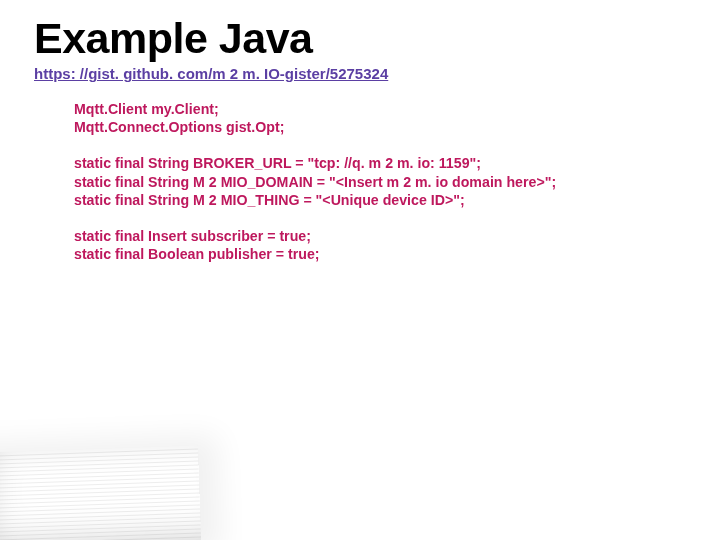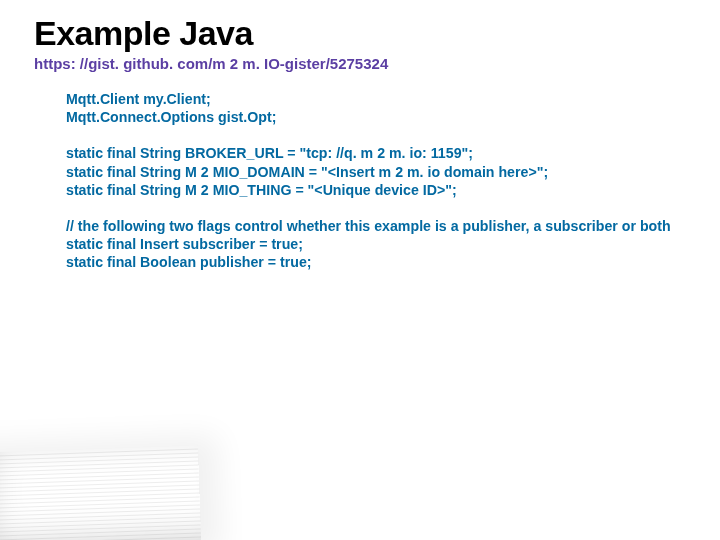--- a/index.html
+++ b/index.html
@@ -1,38 +1,37 @@
 <!DOCTYPE html>
 <html><head>
 <meta charset="utf-8">
 <style>
 body{margin:0;padding:0;width:720px;height:540px;font-family:Verdana,Geneva,sans-serif;background:#fff;position:relative;overflow:hidden}
 .slide{padding:14px 34px 0 34px}
-.title{font-size:34px;font-weight:700;margin:0 0 2px 0;letter-spacing:-0.5px}
-.url{font-size:15px;color:#5b3fa3;font-weight:700;margin:0 0 18px 0}
-.code{font-size:14.2px;color:#0369a1;line-height:1.28;margin-left:32px;font-weight:600}
+.title{font-size:43px;font-weight:700;margin:0 0 2px 0;letter-spacing:-0.5px}
+.url{font-size:15px;color:#5b3fa3;text-decoration:underline;font-weight:700;margin:0 0 18px 0}
+.code{font-size:14.2px;color:#be185d;line-height:1.28;margin-left:40px;font-weight:600}
 .code p{margin:0}
 .gap{height:18px}
 .corner{position:absolute;left:-60px;bottom:-30px;width:260px;height:120px;transform:rotate(-2deg);box-shadow:40px -20px 40px rgba(0,0,0,0.25) inset, 20px -10px 30px rgba(0,0,0,0.06)}
 .corner::before{content:"";position:absolute;inset:0;background:repeating-linear-gradient(0deg,rgba(0,0,0,0.07) 0 1px,transparent 1px 4px);filter:blur(0.4px)}
 </style>
 </head>
 <body>
 
 <div class="slide">
   <h1 class="title">Example Java</h1>
   <div class="url">https: //gist. github. com/m 2 m. IO-gister/5275324</div>
 
   <div class="code">
     <p>Mqtt.Client my.Client;</p>
     <p>Mqtt.Connect.Options gist.Opt;</p>
     <div class="gap"></div>
     <p>static final String BROKER_URL = "tcp: //q. m 2 m. io: 1159";</p>
     <p>static final String M 2 MIO_DOMAIN = "&lt;Insert m 2 m. io domain here&gt;";</p>
     <p>static final String M 2 MIO_THING = "&lt;Unique device ID&gt;";</p>
     <div class="gap"></div>
-    <p>// the following two flags control whether this example is a publisher, a subscriber or both</p>
     <p>static final Insert subscriber = true;</p>
     <p>static final Boolean publisher = true;</p>
   </div>
 </div>
 
 <div class="corner"></div>
 
 </body></html>

